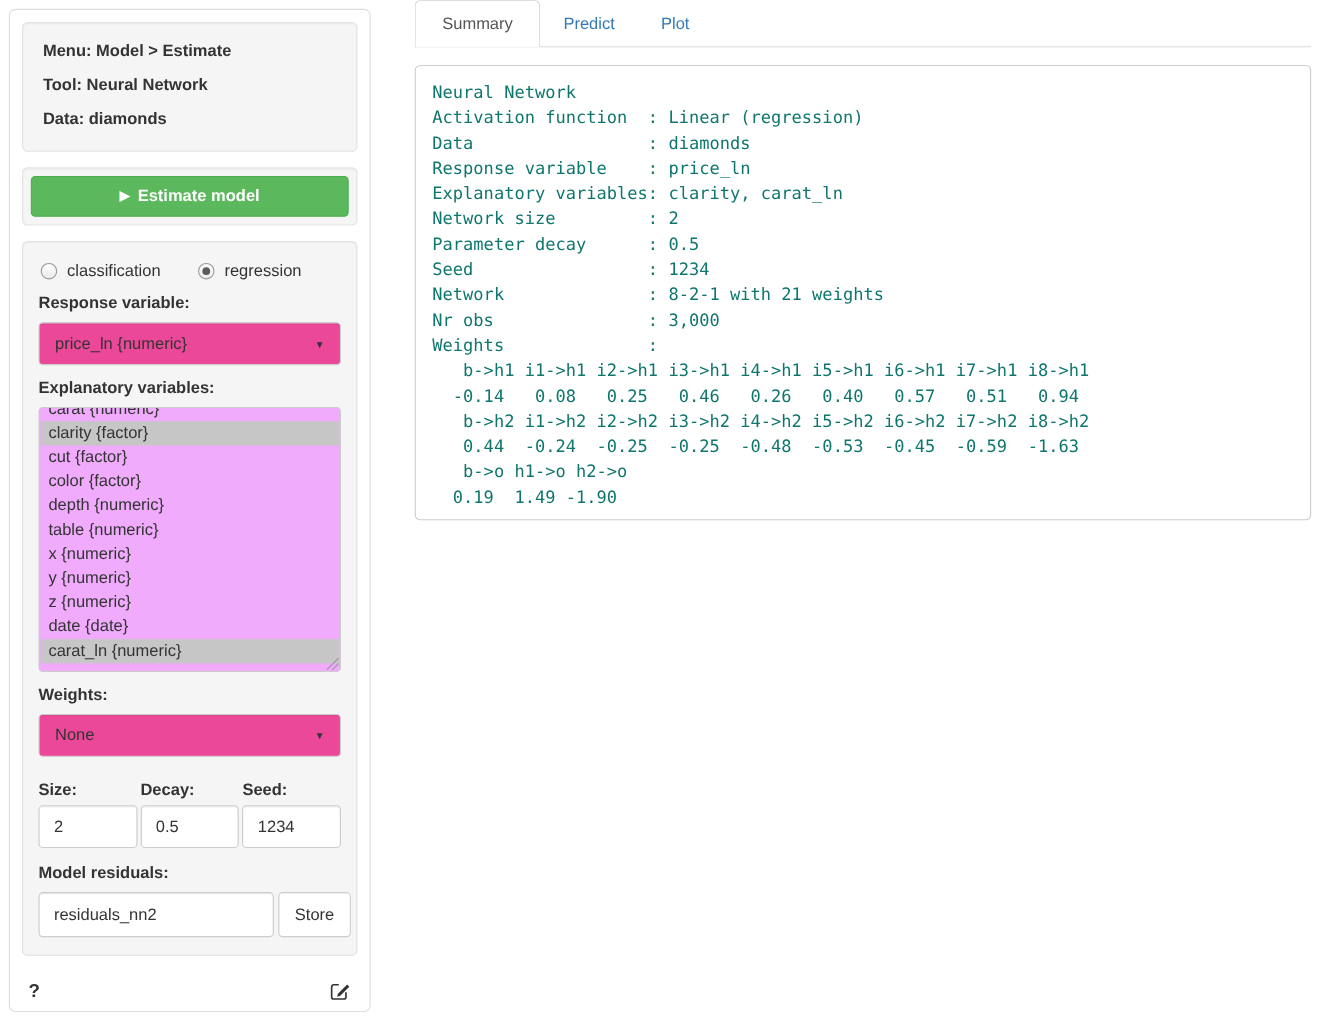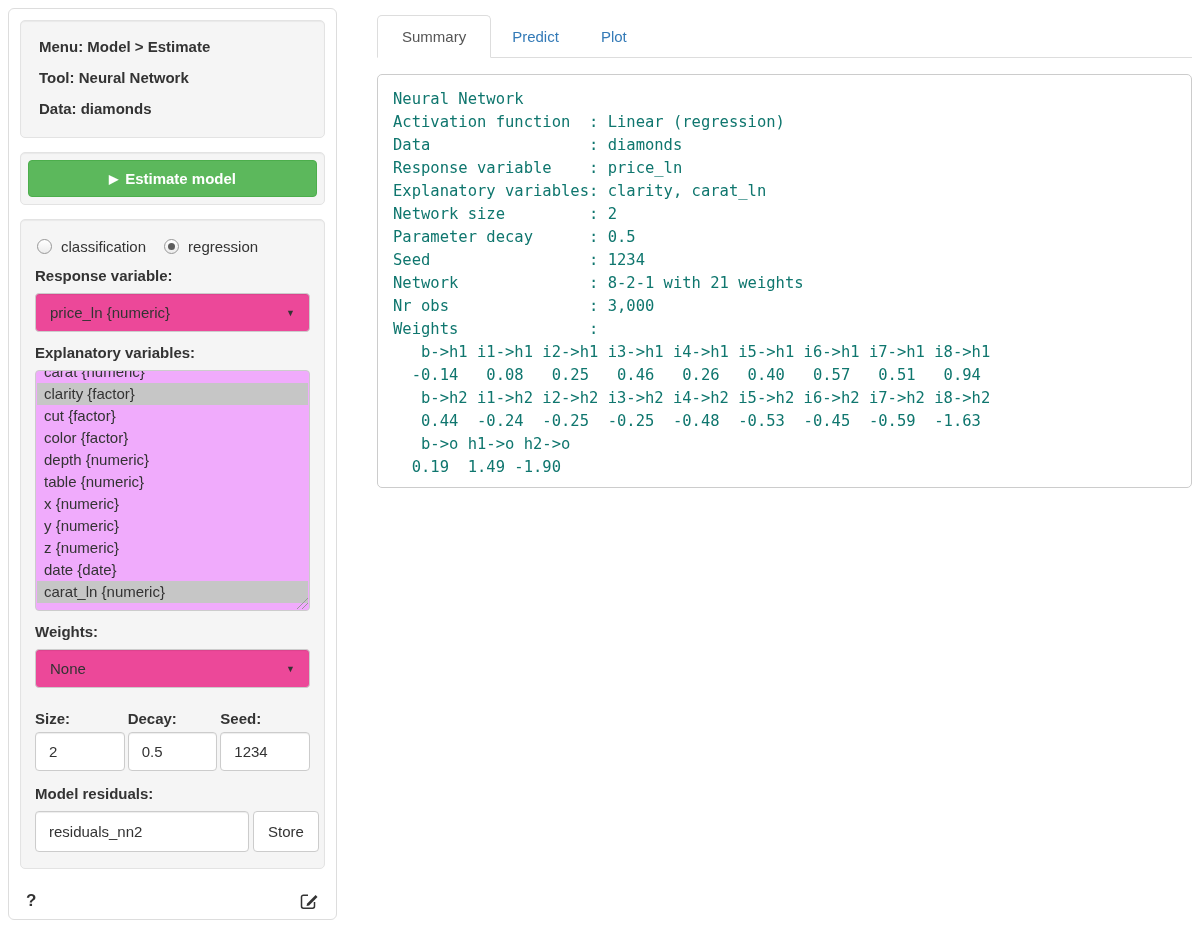--- a/index.html
+++ b/index.html
@@ -29,21 +29,21 @@
   .btn-estimate {
     display:block; width:100%; border:1px solid #4cae4c; border-radius:4px;
     background:#5cb85c; color:#fff; font-weight:bold; font-size:15px;
     font-family:"Liberation Sans", sans-serif;
     padding:9px 0; text-align:center; cursor:pointer;
   }
   .btn-estimate .play { font-size:12px; margin-right:7px; position:relative; top:-1px; }
 
   .well-form { padding:14px 14px 16px 14px; flex:0 0 auto; }
 
-  .radio-row { display:flex; align-items:center; gap:18px; margin:4px 0 10px 2px; font-size:15px; }
+  .radio-row { display:flex; align-items:center; gap:34px; margin:4px 0 10px 2px; font-size:15px; }
   .radio-opt { display:flex; align-items:center; cursor:pointer; }
   .radio-circle {
     width:15px; height:15px; border-radius:50%;
     border:1px solid #989898; background:linear-gradient(#fff,#ececec);
     margin-right:9px; position:relative; flex:0 0 auto;
   }
   .radio-circle.checked::after {
     content:""; position:absolute; left:3px; top:3px; width:7px; height:7px;
     border-radius:50%; background:#5c5c5c;
   }
@@ -85,21 +85,21 @@
   .store-row .txt-input { height:41px; }
 
   .sidebar-footer {
     margin-top:auto; display:flex; justify-content:space-between; align-items:center;
     padding:2px 6px 2px 6px;
   }
   .help-q { font-size:17px; font-weight:bold; color:#333; cursor:pointer; }
   .edit-btn { cursor:pointer; line-height:0; }
 
   
-  .main { position:absolute; left:377px; top:15px; width:815px; }
+  .main { position:absolute; left:377px; top:0; width:815px; }
   .tabbar { display:flex; border-bottom:1px solid #ddd; }
   .tab {
     font-size:15px; padding:12px 20px; color:#337ab7; cursor:pointer;
     border:1px solid transparent; margin-bottom:-1px; border-radius:5px 5px 0 0;
   }
   .tab.active {
     color:#555; background:#fff; border-color:#ddd; border-bottom-color:#fff;
     padding:12px 24px; cursor:default;
   }
   .output-panel {

